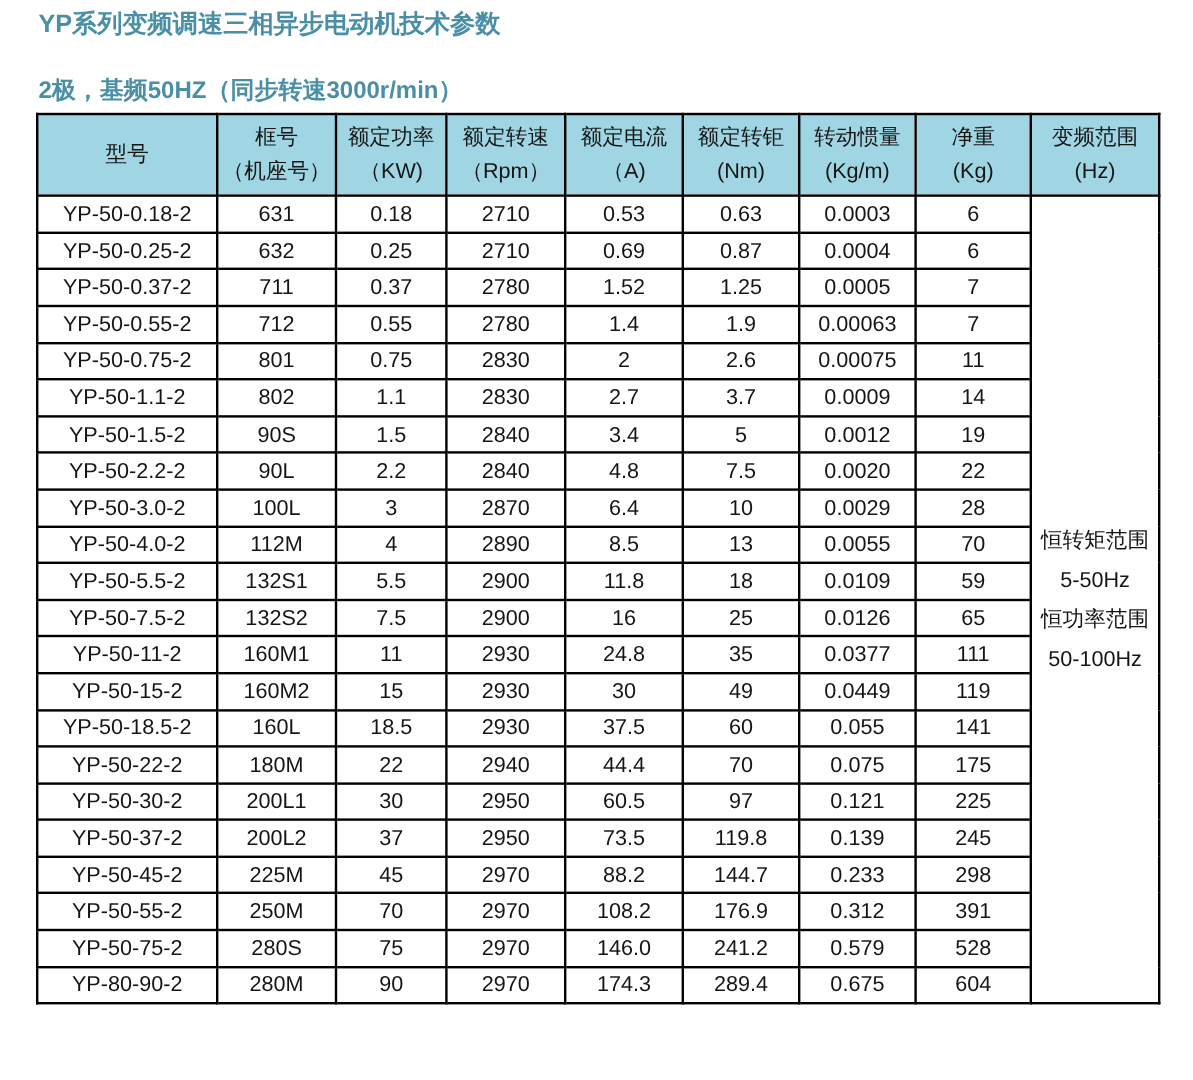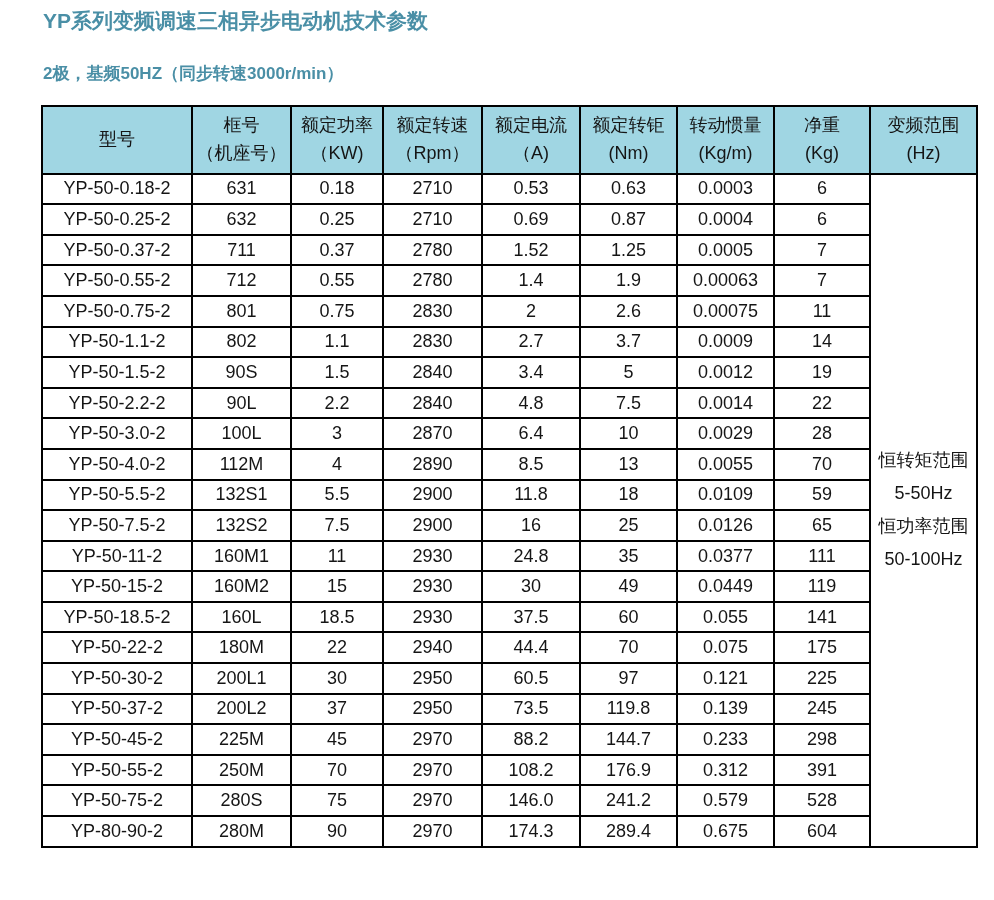--- a/index.html
+++ b/index.html
@@ -10,32 +10,32 @@
     --page-bg:#ffffff;
   }
   *{box-sizing:border-box;}
   html,body{margin:0;padding:0;}
   body{
     width:994px;height:900px;
     background:var(--page-bg);
     font-family:"Liberation Sans","DejaVu Sans",sans-serif;
     overflow:hidden;
   }
-  .content{padding:8px 0 0 41px;}
+  .content{padding:8px 0 0 30px;}
   .page-title{
     margin:0 0 0 2px;
     color:var(--title-text);
     font-size:21px;
     font-weight:700;
     line-height:1.2;
   }
   .page-subtitle{
-    margin:31px 0 20px 2px;
+    margin:31px 0 6px 2px;
     color:var(--title-text);
-    font-size:17px;
+    font-size:20px;
     font-weight:700;
     line-height:1.2;
   }
   table.spec-table{
     border-collapse:collapse;
     table-layout:fixed;
     width:935px;
   }
   .spec-table th,.spec-table td{
     border:2px solid var(--border-color);
@@ -201,21 +201,21 @@
           <td>0.0012</td>
           <td>19</td>
         </tr>
         <tr>
           <td>YP-50-2.2-2</td>
           <td>90L</td>
           <td>2.2</td>
           <td>2840</td>
           <td>4.8</td>
           <td>7.5</td>
-          <td>0.0014</td>
+          <td>0.0020</td>
           <td>22</td>
         </tr>
         <tr>
           <td>YP-50-3.0-2</td>
           <td>100L</td>
           <td>3</td>
           <td>2870</td>
           <td>6.4</td>
           <td>10</td>
           <td>0.0029</td>

